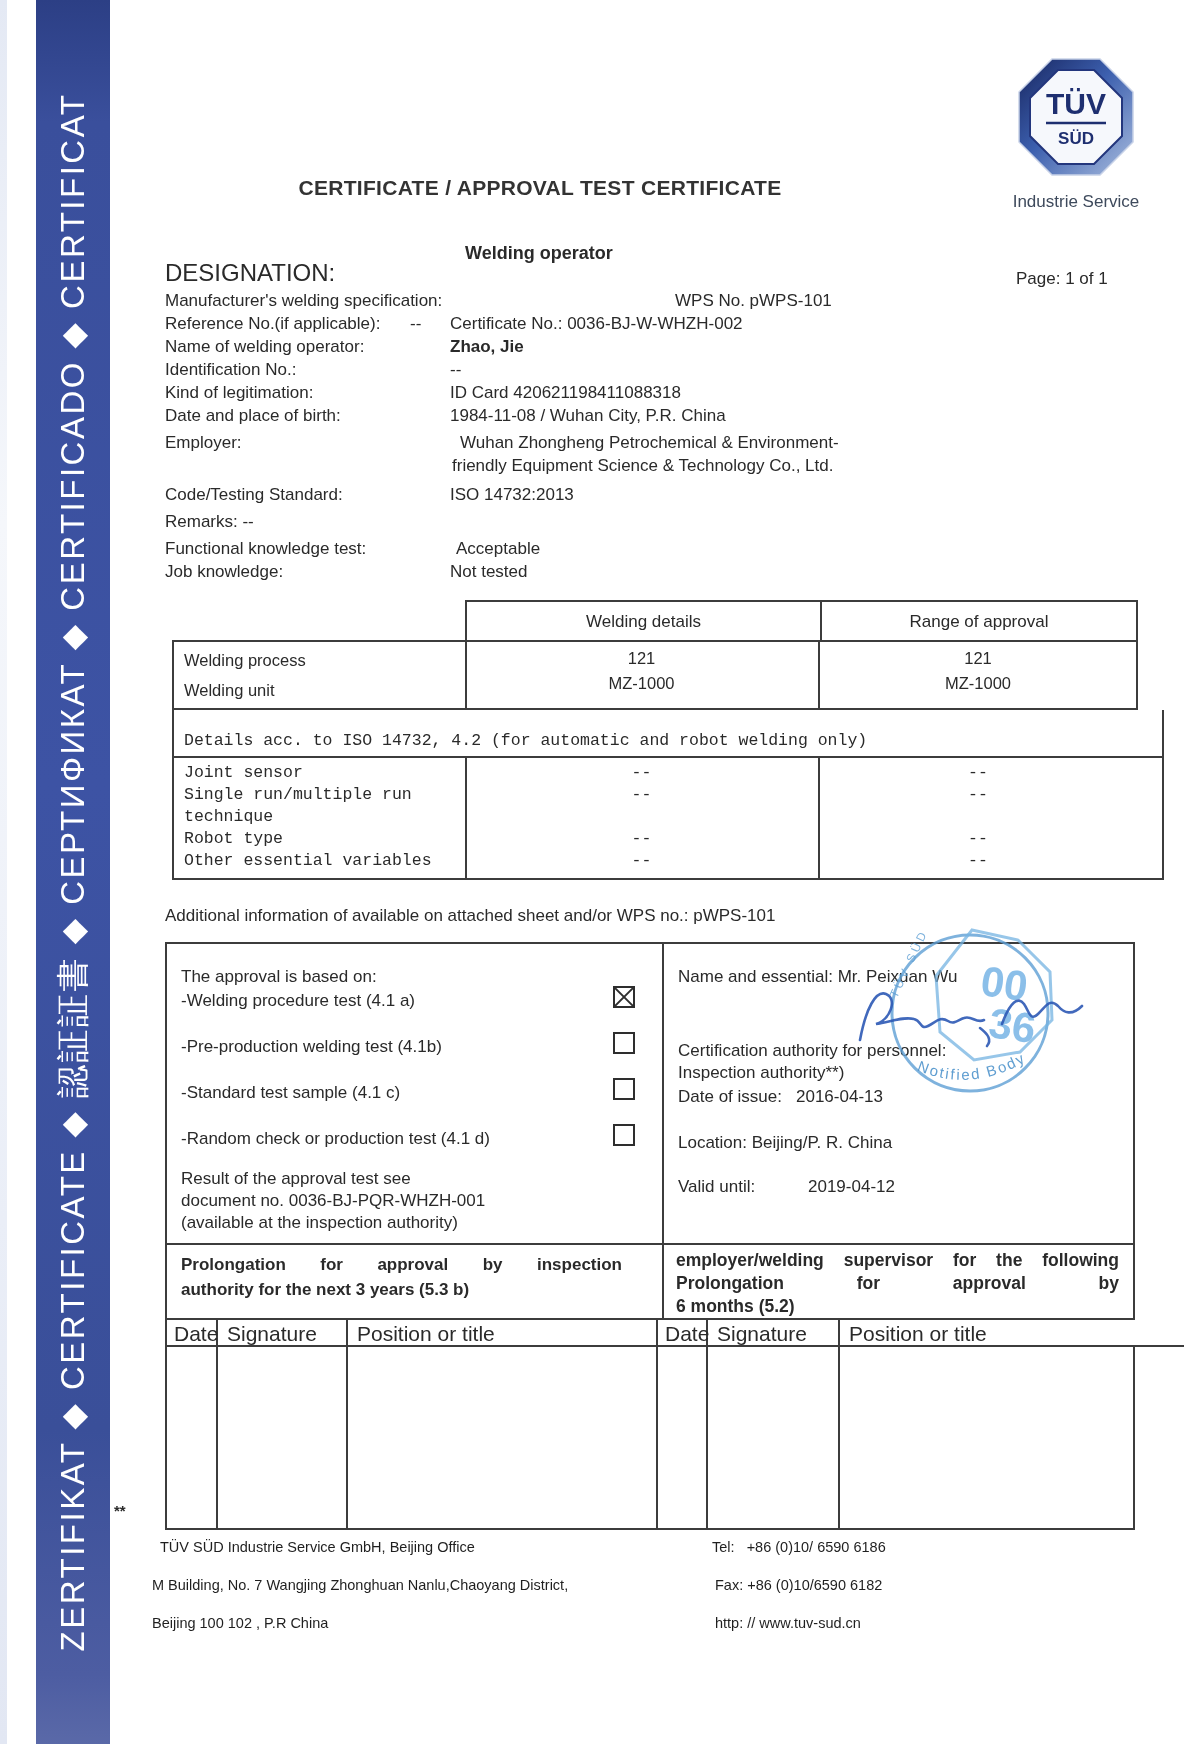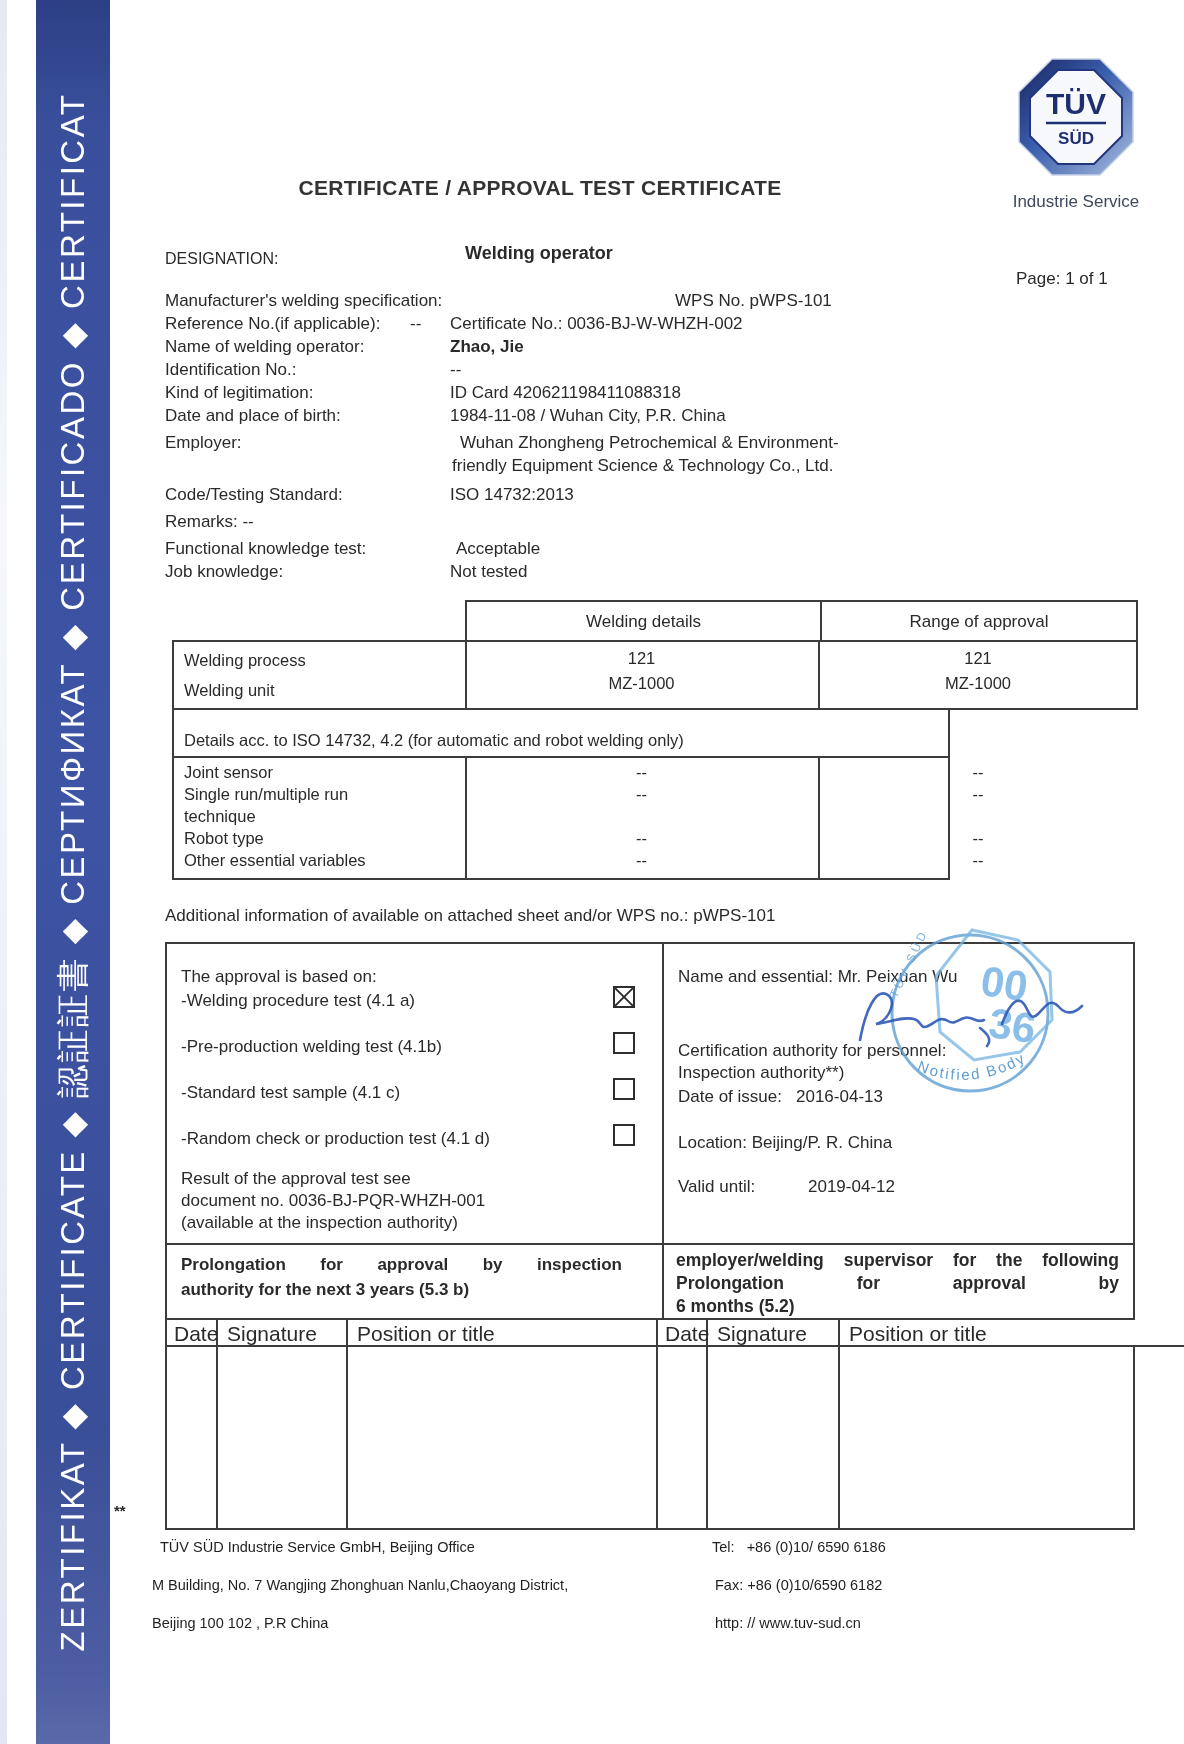--- a/index.html
+++ b/index.html
@@ -61,21 +61,21 @@
       <polygon points="40,5 88,5 121,38 121,88 88,121 40,121 7,88 7,38" fill="url(#octg)" stroke="#c8d2e8" stroke-width="1.5"></polygon>
       <polygon points="46,16 82,16 110,44 110,82 82,110 46,110 18,82 18,44" fill="#f6f8fc" stroke="#23367d" stroke-width="2"></polygon>
       <text x="64" y="60" text-anchor="middle" font-size="30" font-weight="bold" fill="#1e2f70" font-family="Liberation Sans, DejaVu Sans, sans-serif">TÜV</text>
       <line x1="34" y1="69" x2="94" y2="69" stroke="#1e2f70" stroke-width="2.5"></line>
       <text x="64" y="90" text-anchor="middle" font-size="17" font-weight="bold" fill="#1e2f70" font-family="Liberation Sans, DejaVu Sans, sans-serif">SÜD</text>
     </svg>
   </div>
   <div class="logo-caption">Industrie Service</div>
 
   <div class="abs b" style="left:230px;top:176px;width:620px;text-align:center;font-size:21px;letter-spacing:0.3px;color:#333;">CERTIFICATE / APPROVAL TEST CERTIFICATE</div>
-  <div class="abs" style="left:165px;top:250px;font-size:16px;">DESIGNATION:</div>
+  <div class="abs" style="left:165px;top:259px;font-size:24px;">DESIGNATION:</div>
   <div class="abs b" style="left:465px;top:243px;font-size:18px;">Welding operator</div>
   <div class="abs fs17" style="left:1016px;top:268px;">Page: 1 of 1</div>
 
   <div class="abs fs17" style="left:165px;top:290px;">Manufacturer's welding specification:</div>
   <div class="abs fs17" style="left:675px;top:290px;">WPS No. pWPS-101</div>
 
   <div class="abs fs17" style="left:165px;top:313px;">Reference No.(if applicable):</div>
   <div class="abs fs17" style="left:410px;top:313px;">--</div>
   <div class="abs fs17" style="left:450px;top:313px;">Certificate No.: 0036-BJ-W-WHZH-002</div>
 
@@ -115,21 +115,21 @@
     <div class="vline" style="left:291px;"></div>
     <div class="vline" style="left:644px;"></div>
     <div class="abs fs16" style="left:10px;top:8px;">Welding process</div>
     <div class="abs fs16" style="left:10px;top:38px;">Welding unit</div>
     <div class="cell-center fs16" style="left:291px;width:353px;top:6px;">121</div>
     <div class="cell-center fs16" style="left:644px;width:320px;top:6px;">121</div>
     <div class="cell-center fs16" style="left:291px;width:353px;top:31px;">MZ-1000</div>
     <div class="cell-center fs16" style="left:644px;width:320px;top:31px;">MZ-1000</div>
   </div>
 
-  <div class="box" style="left:172px;top:710px;width:778px;height:170px;border-top:none;">
+  <div class="box" style="left:172px;top:710px;width:992px;height:170px;border-top:none;font-family:Liberation Mono, monospace;">
     <div class="abs fs16" style="left:10px;top:20px;">Details acc. to ISO 14732, 4.2 (for automatic and robot welding only)</div>
     <div style="position:absolute;left:0;right:0;top:46px;border-top:2px solid #3c3c3c;"></div>
     <div class="vline" style="left:291px;top:46px;"></div>
     <div class="vline" style="left:644px;top:46px;"></div>
     <div class="abs fs16" style="left:10px;top:52px;">Joint sensor</div>
     <div class="cell-center fs16" style="left:291px;width:353px;top:52px;">--</div>
     <div class="cell-center fs16" style="left:644px;width:320px;top:52px;">--</div>
     <div class="abs fs16" style="left:10px;top:74px;">Single run/multiple run</div>
     <div class="cell-center fs16" style="left:291px;width:353px;top:74px;">--</div>
     <div class="cell-center fs16" style="left:644px;width:320px;top:74px;">--</div>

